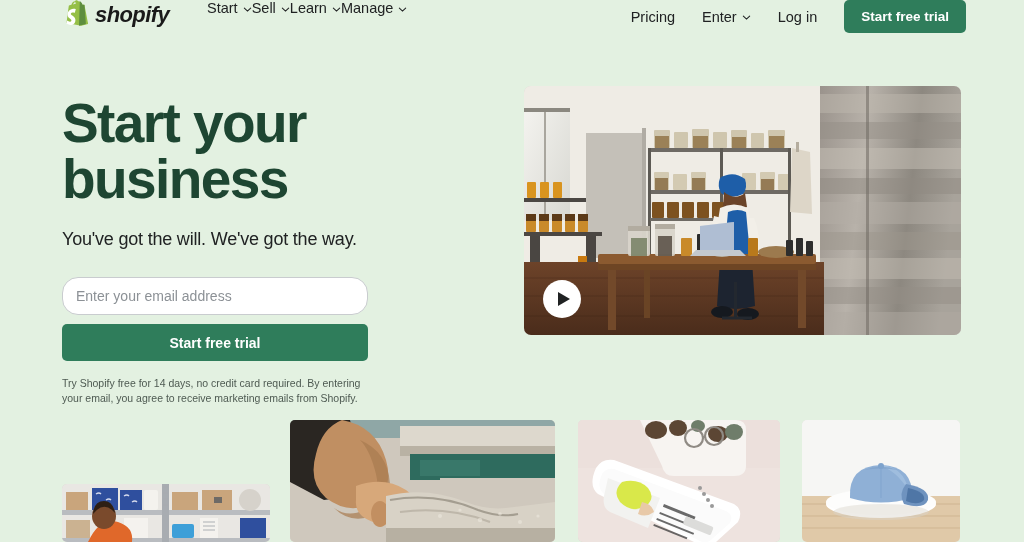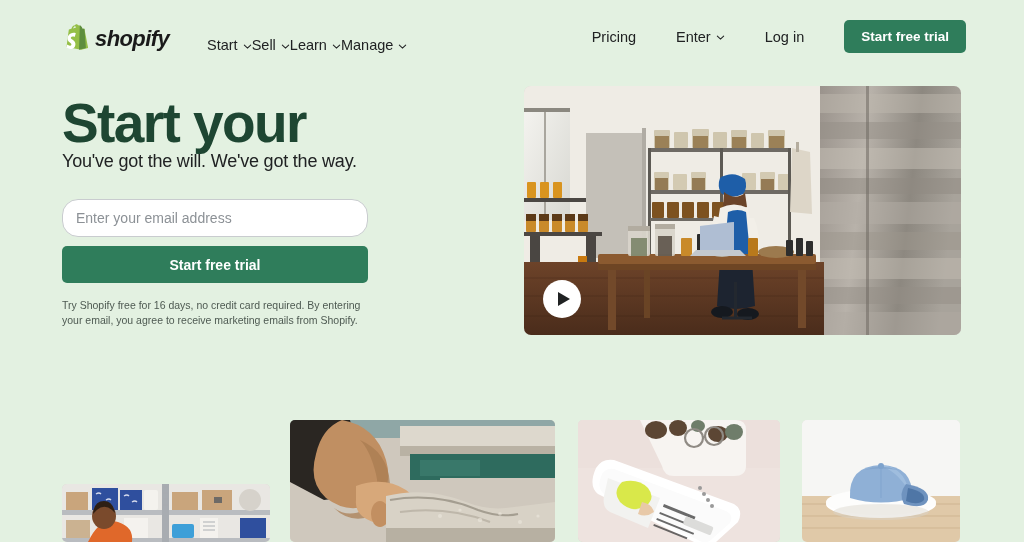--- a/index.html
+++ b/index.html
@@ -14,22 +14,22 @@
     background: #e3f1e1;
     font-family: "Liberation Sans", sans-serif;
     color: #202223;
     position: relative;
   }
 
   
   .navbar {
     height: 53px;
     display: flex;
-    align-items: flex-end;
-    padding: 18px 58px 0 62px;
+    align-items: flex-start;
+    padding: 0 58px 0 62px;
   }
 
   .logo {
     display: flex;
     align-items: center;
     gap: 7px;
     margin-right: 38px;
   }
   .logo-bag { display: block; }
   .logo-word {
@@ -38,21 +38,21 @@
     letter-spacing: -0.6px;
     color: #1a1a1a;
     font-style: italic;
     font-family: "Liberation Sans", sans-serif;
   }
 
   .nav-left { display: flex; align-items: center; }
   .nav-right {
     display: flex;
     align-items: center;
-    gap: 40px;
+    gap: 27px;
     margin-left: auto;
   }
 
   .nav-item {
     display: flex;
     align-items: center;
     gap: 5px;
     font-size: 14.5px;
     color: #202223;
     cursor: pointer;
@@ -89,20 +89,21 @@
 
   .headline {
     font-size: 55px;
     line-height: 56px;
     font-weight: bold;
     color: #1e4632;
     letter-spacing: -1.6px;
   }
 
   .subhead {
+    margin-top: 22px;
     font-size: 18px;
     color: #202223;
     letter-spacing: -0.2px;
   }
 
   .signup { margin-top: 27px; width: 306px; }
 
   .email-input {
     display: block;
     width: 306px;
@@ -266,30 +267,31 @@
 
   </div>
 </div>
 
 <div class="hero">
 
   <div class="hero-left">
 
     <h1 class="headline">
       <span>Start your</span><br>
+      <span>business</span>
     </h1>
 
     <p class="subhead">You've got the will. We've got the way.</p>
 
     <div class="signup">
       <input class="email-input" type="email" placeholder="Enter your email address" style="">
       <button class="btn-trial-hero">Start free trial</button>
     </div>
 
-    <p class="fineprint">Try Shopify free for 16 days, no credit card required. By entering your email, you agree to receive marketing emails from Shopify.</p>
+    <p class="fineprint">Try Shopify free for 14 days, no credit card required. By entering your email, you agree to receive marketing emails from Shopify.</p>
 
   </div>
 
   <div class="hero-right">
     <div class="video-card">
 
       <svg width="437" height="249" viewBox="0 0 437 249" preserveAspectRatio="none">
         <defs>
           <linearGradient id="woodwall" x1="0" y1="0" x2="1" y2="0.2">
             <stop offset="0" stop-color="#9a938c"></stop>

